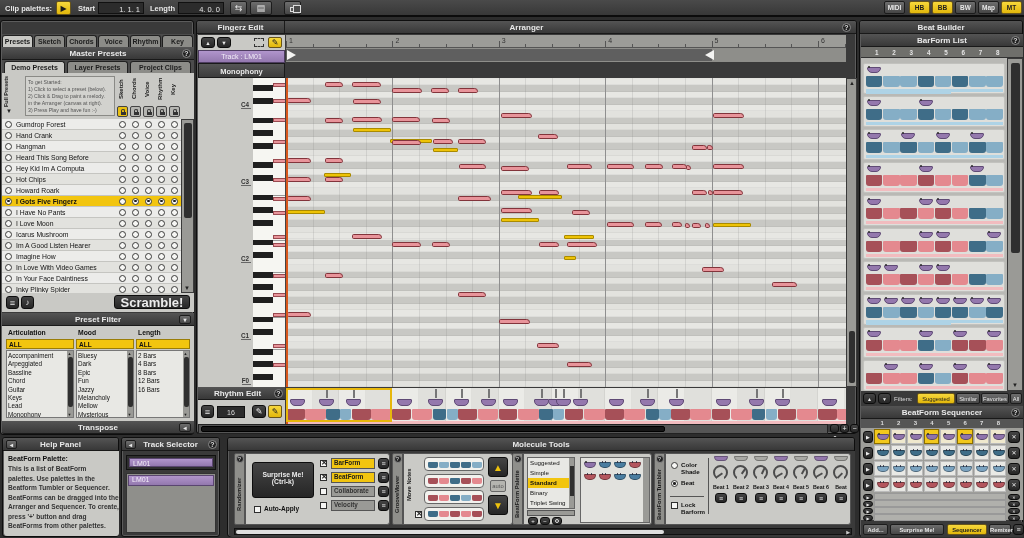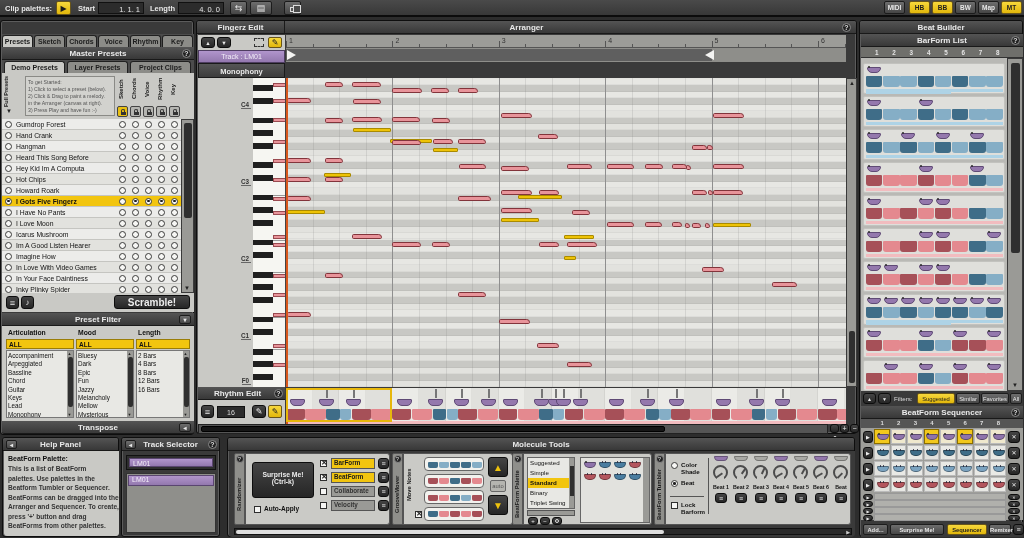--- a/index.html
+++ b/index.html
@@ -261,21 +261,21 @@
           <div class="rad" style="position: absolute; left: 169px; top: 1.5px;"></div>
         </div>
       </div>
     <div class="abs scroll" style="left:180px;top:98px;width:13px;height:174px">
       <div class="thumb" style="left:2px;top:3px;width:8px;height:95px"></div>
       <div class="abs" style="left:2px;bottom:1px;font-size:6px;color:#222">▼</div>
     </div>
     <div class="abs lt" style="left:1px;top:272px;width:192px;height:19px">
       <span class="abs dbt" style="left:4px;top:3px;width:13px;height:13px;font-size:9px;line-height:12px">≡</span>
       <span class="abs dbt" style="left:19px;top:3px;width:13px;height:13px;font-size:8px;line-height:12px">♪</span>
-      <span class="abs dbt" style="left:112px;top:2px;width:76px;height:14px;font-size:10px;font-weight:bold;line-height:14px">Scramble!</span>
+      <span class="abs dbt" style="left:112px;top:2px;width:76px;height:14px;font-size:13px;font-weight:bold;line-height:14px">Scramble!</span>
     </div>
     <div class="phead" style="position:absolute;left:1px;top:292px;width:192px;border-radius:0">
       <span>Preset Filter</span>
       <span class="abs btn" style="right:3px;top:2px;width:12px;height:9px;line-height:8px;font-size:6px">▾</span>
     </div>
     <div class="abs lt" id="h-filter" style="left:1px;top:305px;width:192px;height:95px">
         <div style="position: absolute; left: 6px; top: 3px; font-size: 6.8px; font-weight: bold;">Articulation</div>
         <div style="position: absolute; left: 4px; top: 13px; width: 68px; height: 10px; background: rgb(242, 197, 15); border: 1px solid rgb(154, 125, 7); font-size: 6.5px; font-weight: bold; padding: 1px 0px 0px 2px;">ALL</div>
         <div style="position: absolute; left: 4px; top: 24px; width: 68px; height: 68px; background: rgb(232, 232, 228); border: 1px solid rgb(119, 119, 119); overflow: hidden;">
           <div style="position: absolute; left: 1px; top: 1px; font-size: 6.3px; white-space: nowrap;">Accompaniment</div>

